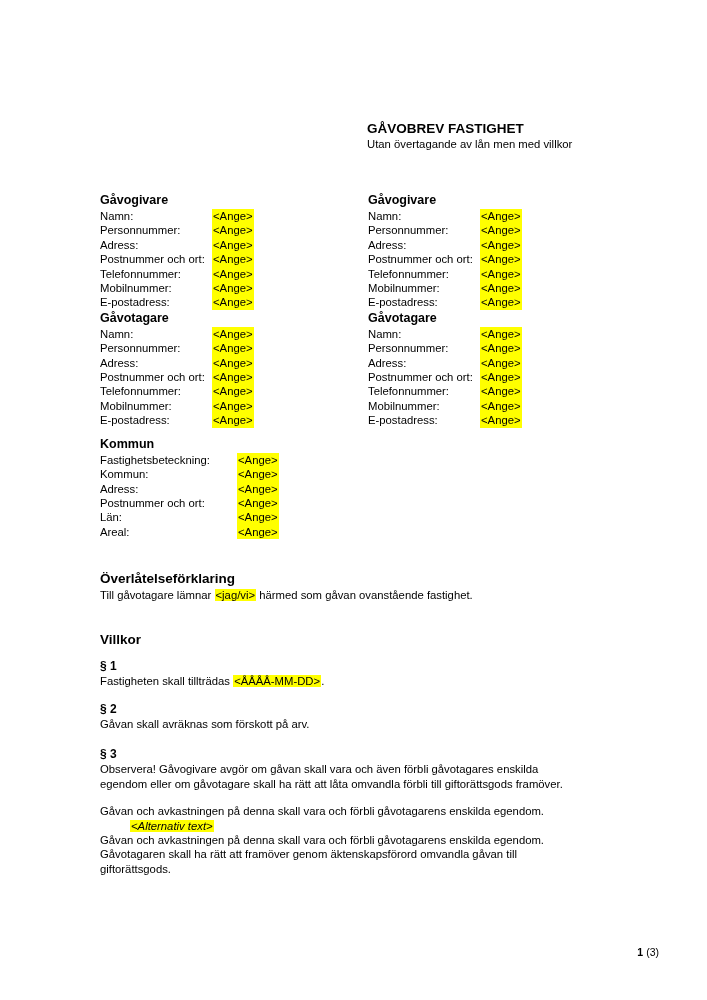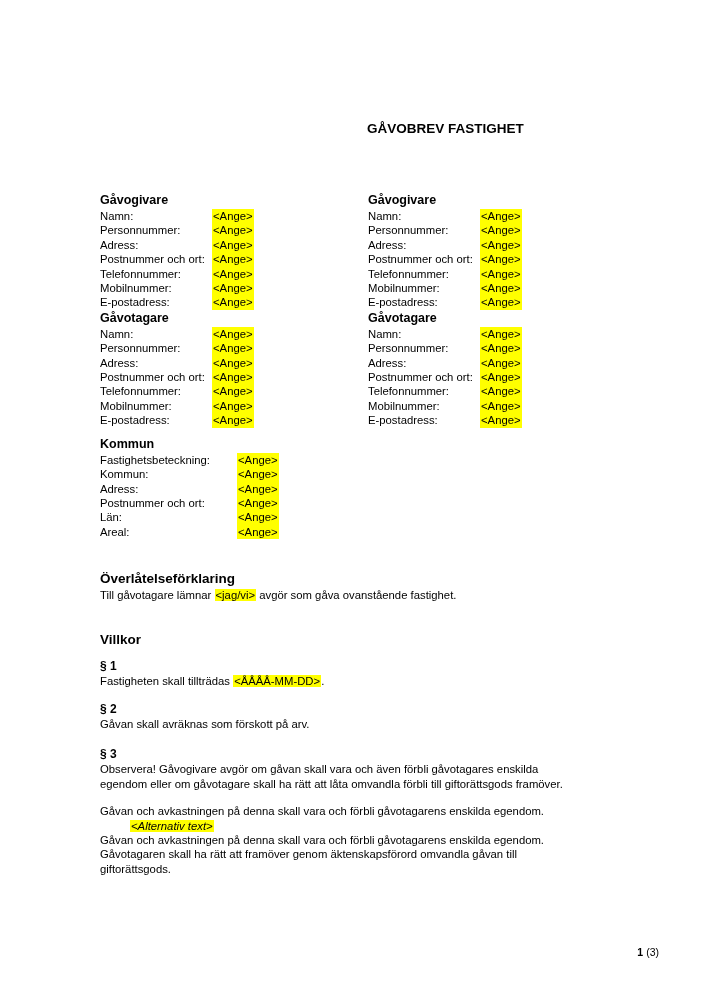--- a/index.html
+++ b/index.html
@@ -56,20 +56,21 @@
   .footer .pg-cur { font-weight: bold; }
   .footer .pg-tot { margin-left: 3px; }
 </style>
 </head>
 <body>
 
 <div class="page">
 
   <header class="title-block">
     <div class="doc-title">GÅVOBREV FASTIGHET</div>
+    <div class="doc-subtitle">Utan övertagande av lån men med villkor</div>
   </header>
 
   <main class="content">
 
     <div class="party-grid">
 
       <section class="party">
         <h2 class="sec-h">Gåvogivare</h2>
         <div class="rows">
 
@@ -267,21 +268,21 @@
           <div class="row">
             <span class="lbl">Areal:</span>
             <span class="hl">&lt;Ange&gt;</span>
           </div>
         </div>
     </section>
 
     <section class="transfer">
       <h2 class="h-large">Överlåtelseförklaring</h2>
       <div class="line">
-        <span>Till gåvotagare lämnar </span><span class="hl">&lt;jag/vi&gt;</span><span> avgör som gåva ovanstående fastighet.</span>
+        <span>Till gåvotagare lämnar </span><span class="hl">&lt;jag/vi&gt;</span><span> härmed som gåvan ovanstående fastighet.</span>
       </div>
     </section>
 
     <section class="villkor">
       <h2 class="h-large">Villkor</h2>
     </section>
 
     <section class="para1">
       <h3 class="para-h">§ 1</h3>
       <div class="line">

